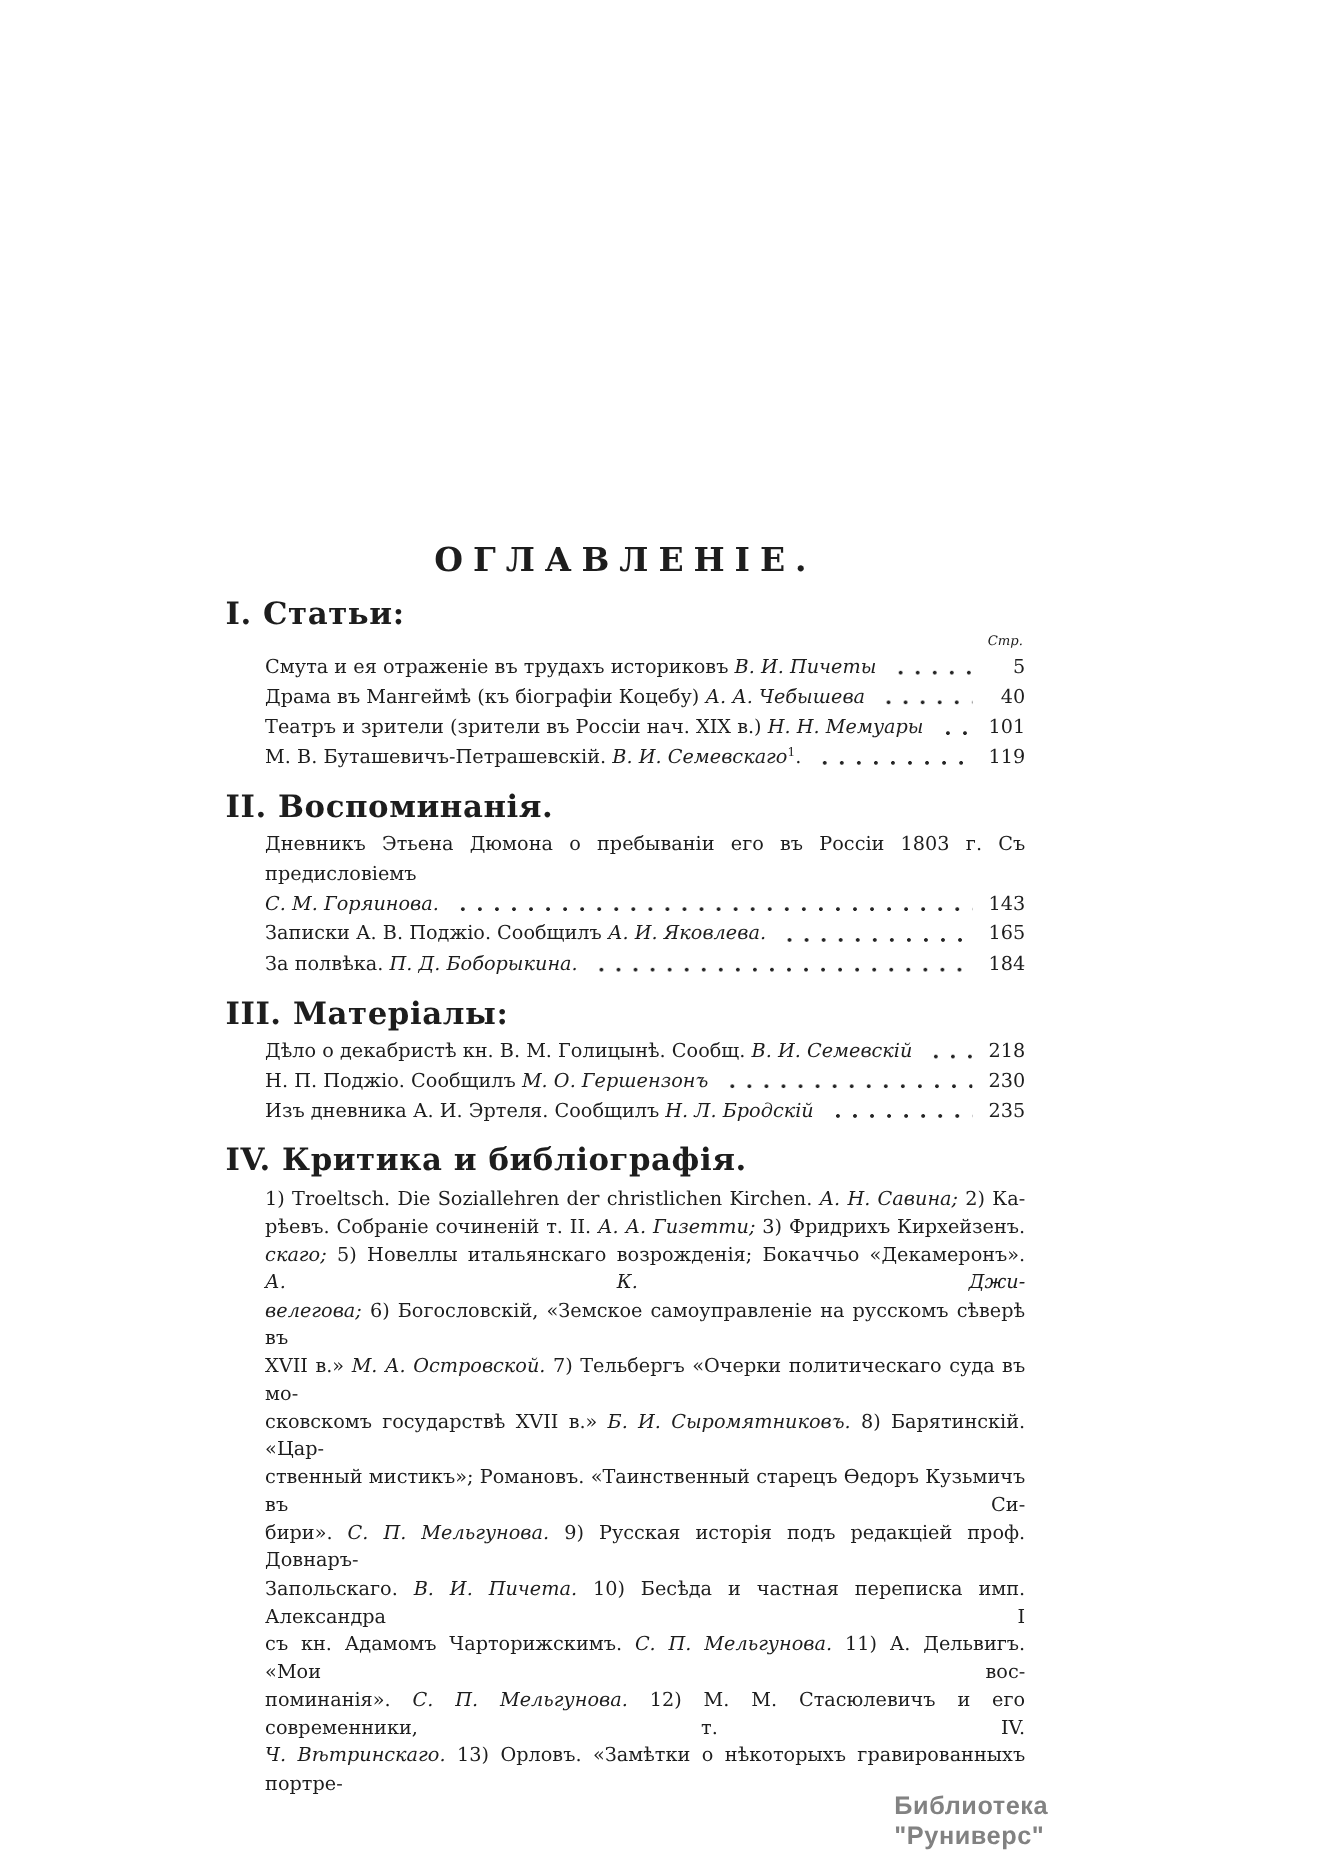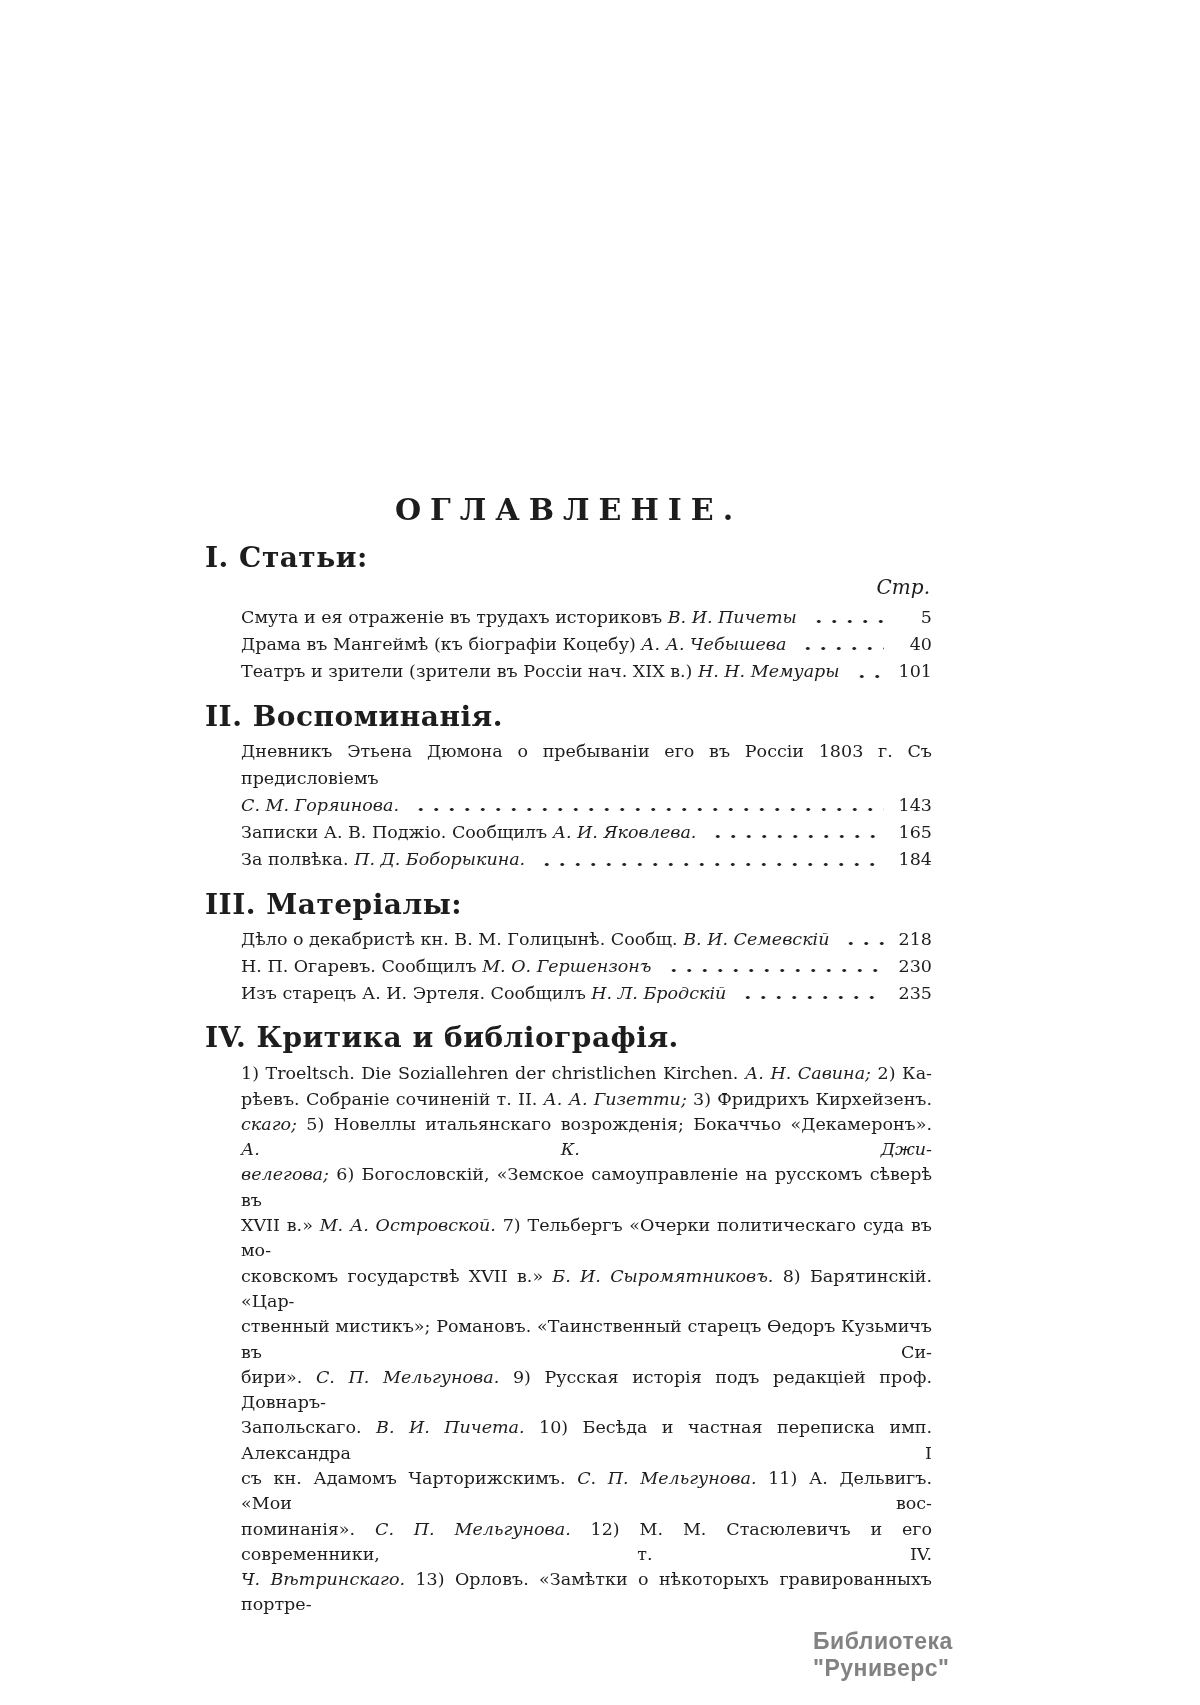--- a/index.html
+++ b/index.html
@@ -28,21 +28,21 @@
   }
   .section { margin-top: 14px; }
   .section-heading {
     font-size: 28px;
     font-weight: 700;
     letter-spacing: 0.5px;
   }
   .page-col-header {
     text-align: right;
     font-style: italic;
-    font-size: 20px;
+    font-size: 12px;
     margin-top: 1px;
     padding-right: 2px;
   }
   .entries {
     padding-left: 36px;
     margin-top: 5px;
     font-size: 17.5px;
     line-height: 27.2px;
   }
   .entries.para { line-height: 25.3px; margin-top: 7px; }
@@ -104,20 +104,27 @@
                 <span class="pagenum">40</span>
               </div>
             </div>
             <div class="entry">
               <div class="line last">
                 <span class="line-text"><span>Театръ и зрители (зрители въ Россіи нач. XIX в.) </span><span class="it">Н. Н. Мемуары</span></span>
                 <span class="leader"></span>
                 <span class="pagenum">101</span>
               </div>
             </div>
+            <div class="entry">
+              <div class="line last">
+                <span class="line-text"><span>М. В. Буташевичъ-Петрашевскій. </span><span class="it">В. И. Семевскаго</span><sup>1</sup><span>.</span></span>
+                <span class="leader"></span>
+                <span class="pagenum">119</span>
+              </div>
+            </div>
           </div>
         </div>
         <div class="section">
           <div class="section-heading">II. Воспоминанія.</div>
           <div class="entries">
             <div class="entry">
               <div class="line just"><span class="line-text"><span>Дневникъ Этьена Дюмона о пребываніи его въ Россіи 1803 г. Съ предисловіемъ</span></span></div>
               <div class="line last">
                 <span class="line-text"><span class="it">С. М. Горяинова.</span></span>
                 <span class="leader"></span>
@@ -145,28 +152,28 @@
           <div class="entries">
             <div class="entry">
               <div class="line last">
                 <span class="line-text"><span>Дѣло о декабристѣ кн. В. М. Голицынѣ. Сообщ. </span><span class="it">В. И. Семевскій</span></span>
                 <span class="leader"></span>
                 <span class="pagenum">218</span>
               </div>
             </div>
             <div class="entry">
               <div class="line last">
-                <span class="line-text"><span>Н. П. Огаревъ. Сообщилъ </span><span class="it">М. О. Гершензонъ</span></span>
+                <span class="line-text"><span>Н. П. Поджіо. Сообщилъ </span><span class="it">М. О. Гершензонъ</span></span>
                 <span class="leader"></span>
                 <span class="pagenum">230</span>
               </div>
             </div>
             <div class="entry">
               <div class="line last">
-                <span class="line-text"><span>Изъ старецъ А. И. Эртеля. Сообщилъ </span><span class="it">Н. Л. Бродскій</span></span>
+                <span class="line-text"><span>Изъ дневника А. И. Эртеля. Сообщилъ </span><span class="it">Н. Л. Бродскій</span></span>
                 <span class="leader"></span>
                 <span class="pagenum">235</span>
               </div>
             </div>
           </div>
         </div>
         <div class="section">
           <div class="section-heading">IV. Критика и библіографія.</div>
           <div class="entries para">
             <div class="entry">

